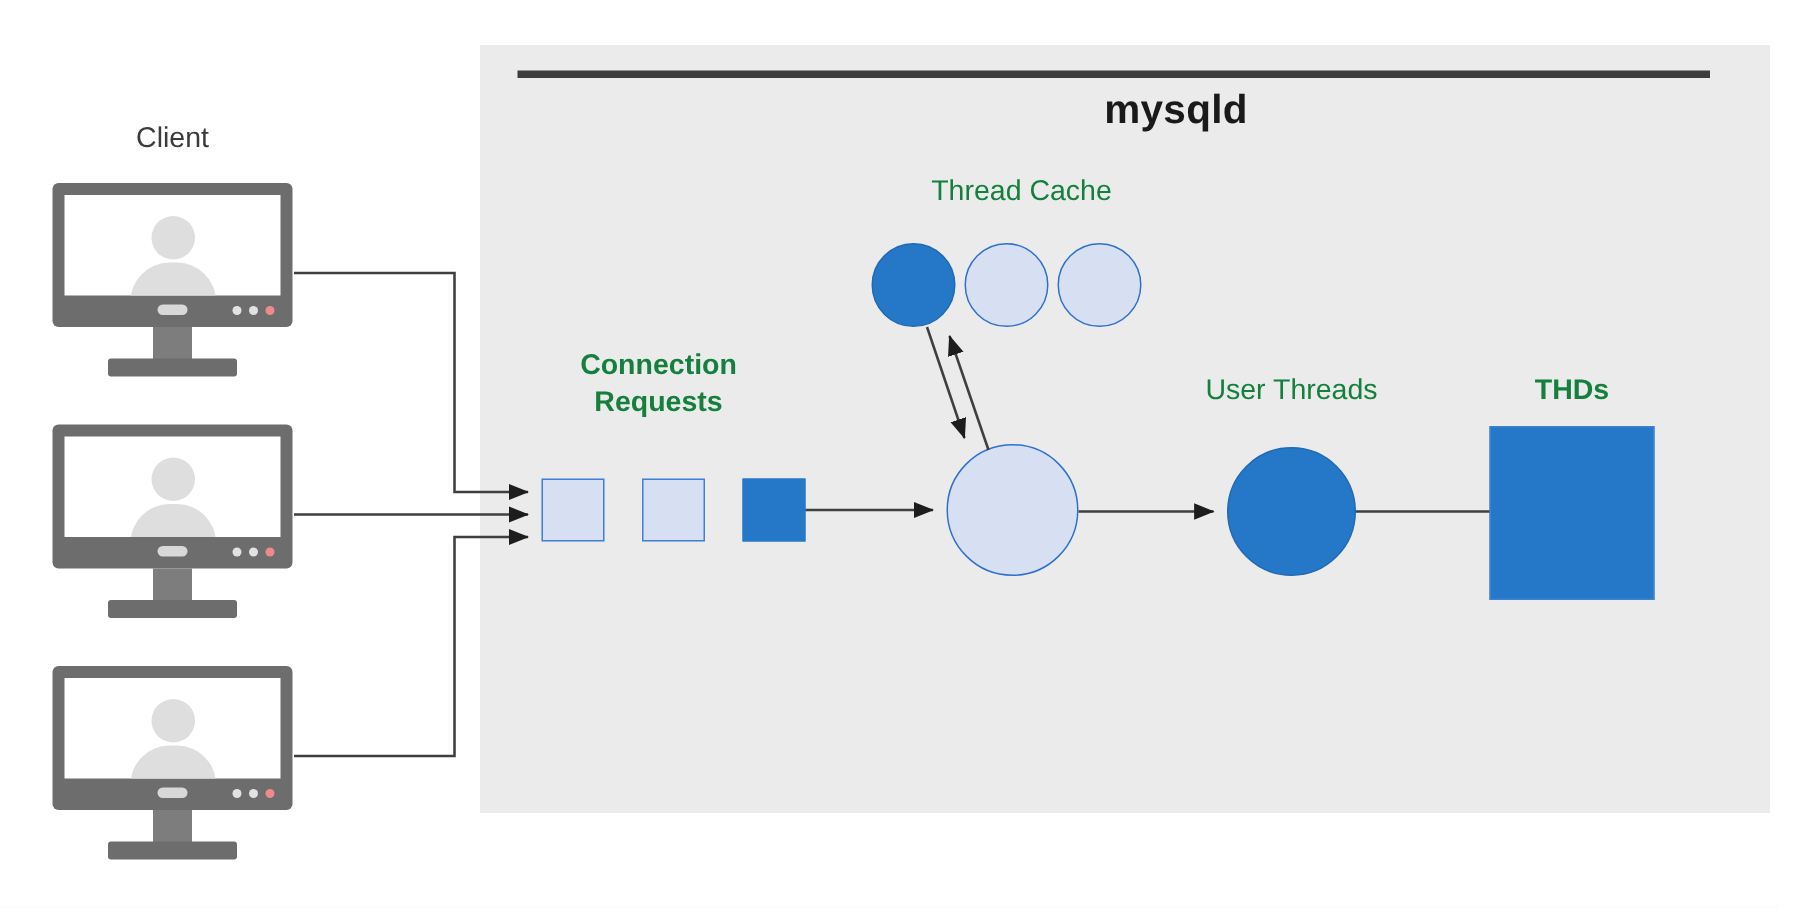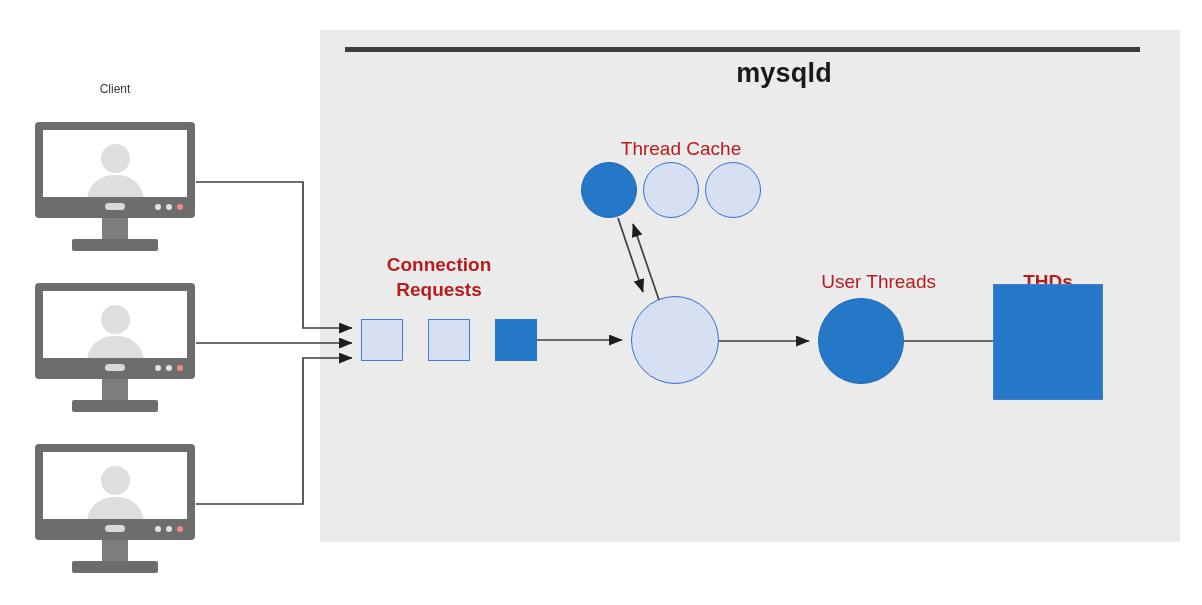--- a/index.html
+++ b/index.html
@@ -43,34 +43,33 @@
     font-size: 27px;
     font-weight: bold;
     color: #1a1a1a;
     letter-spacing: 0.2px;
     padding-left: 34px;
   }
   
   .lbl {
     position: absolute;
     font-size: 19px;
-    color: #b91c1c;
+    color: #15803d;
     text-align: center;
     line-height: 25px;
     white-space: pre-line;
-    margin-top: 21px;
   }
   
   #client-label {
     position: absolute;
     left: 35px;
     top: 82px;
     width: 160px;
     text-align: center;
-    font-size: 12px;
+    font-size: 19px;
     color: #3b3b3b;
   }
   
   .monitor { position: absolute; width: 160px; height: 133px; }
   .mon-body {
     position: absolute; left: 0; top: 0;
     width: 160px; height: 96px;
     background: #6d6d6d;
     border-radius: 4px;
   }
@@ -217,21 +216,21 @@
   <div class="sq solid" style="left:495px; top:319px;"></div>
 
   <div class="lbl" style="left:596px; top:115px; width:170px;">Thread Cache</div>
 
   <div class="circ solid" style="left:581px; top:162px; width:56px; height:56px;"></div>
   <div class="circ light" style="left:643px; top:162px; width:56px; height:56px;"></div>
   <div class="circ light" style="left:705px; top:162px; width:56px; height:56px;"></div>
 
   <div class="circ light" style="left:631px; top:296px; width:88px; height:88px;"></div>
 
-  <div class="lbl" style="left:786px; top:248px; width:150px;text-align:right;">User Threads</div>
+  <div class="lbl" style="left:786px; top:248px; width:150px;">User Threads</div>
   <div class="circ solid" style="left:818px; top:298px; width:86px; height:86px;"></div>
 
   <div class="lbl" style="left:1003px; top:248px; width:90px;font-weight:bold;">THDs</div>
   <div id="thds-box"></div>
 
   <svg id="wires" viewBox="0 0 1202 605">
     <defs>
       <marker id="arrow" markerWidth="9" markerHeight="9" refX="7.6" refY="3.2" orient="auto" markerUnits="strokeWidth">
         <path d="M0,0 L8,3.2 L0,6.4 z" fill="#1d1d1d"></path>
       </marker>

